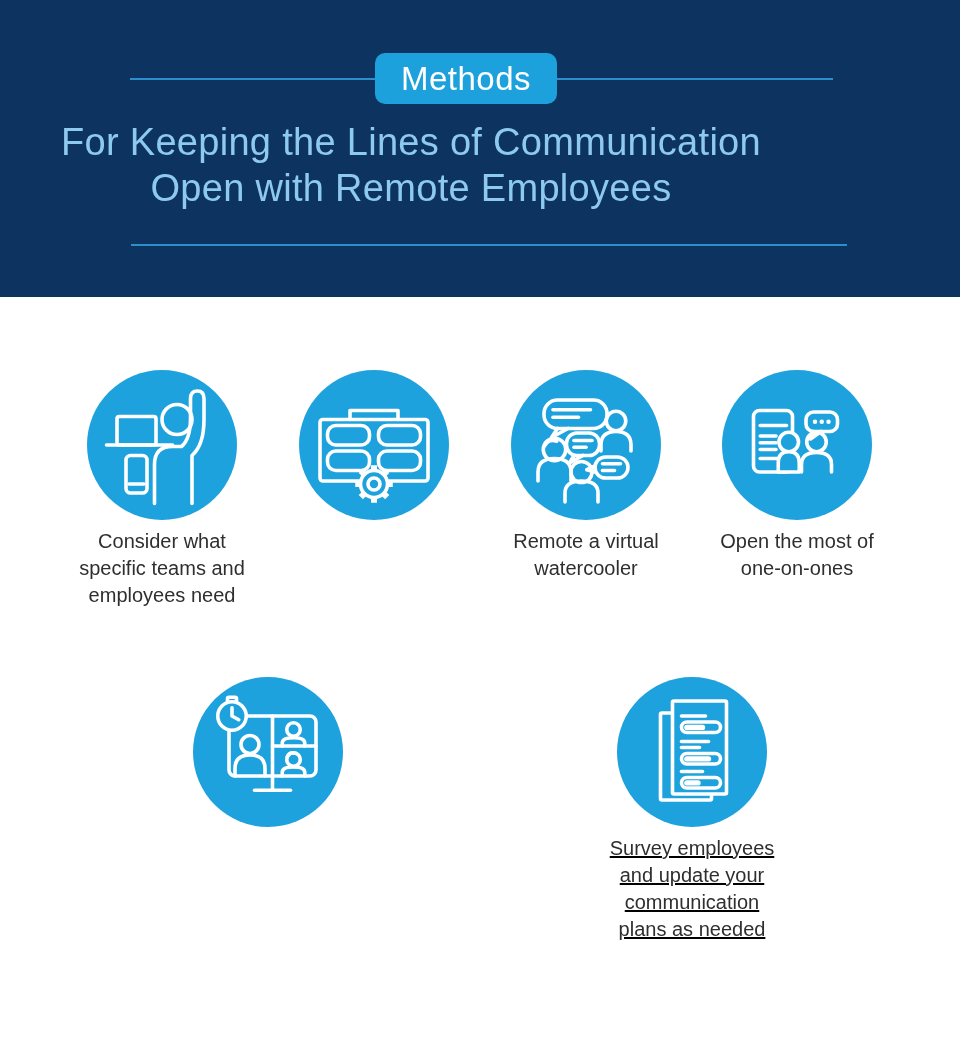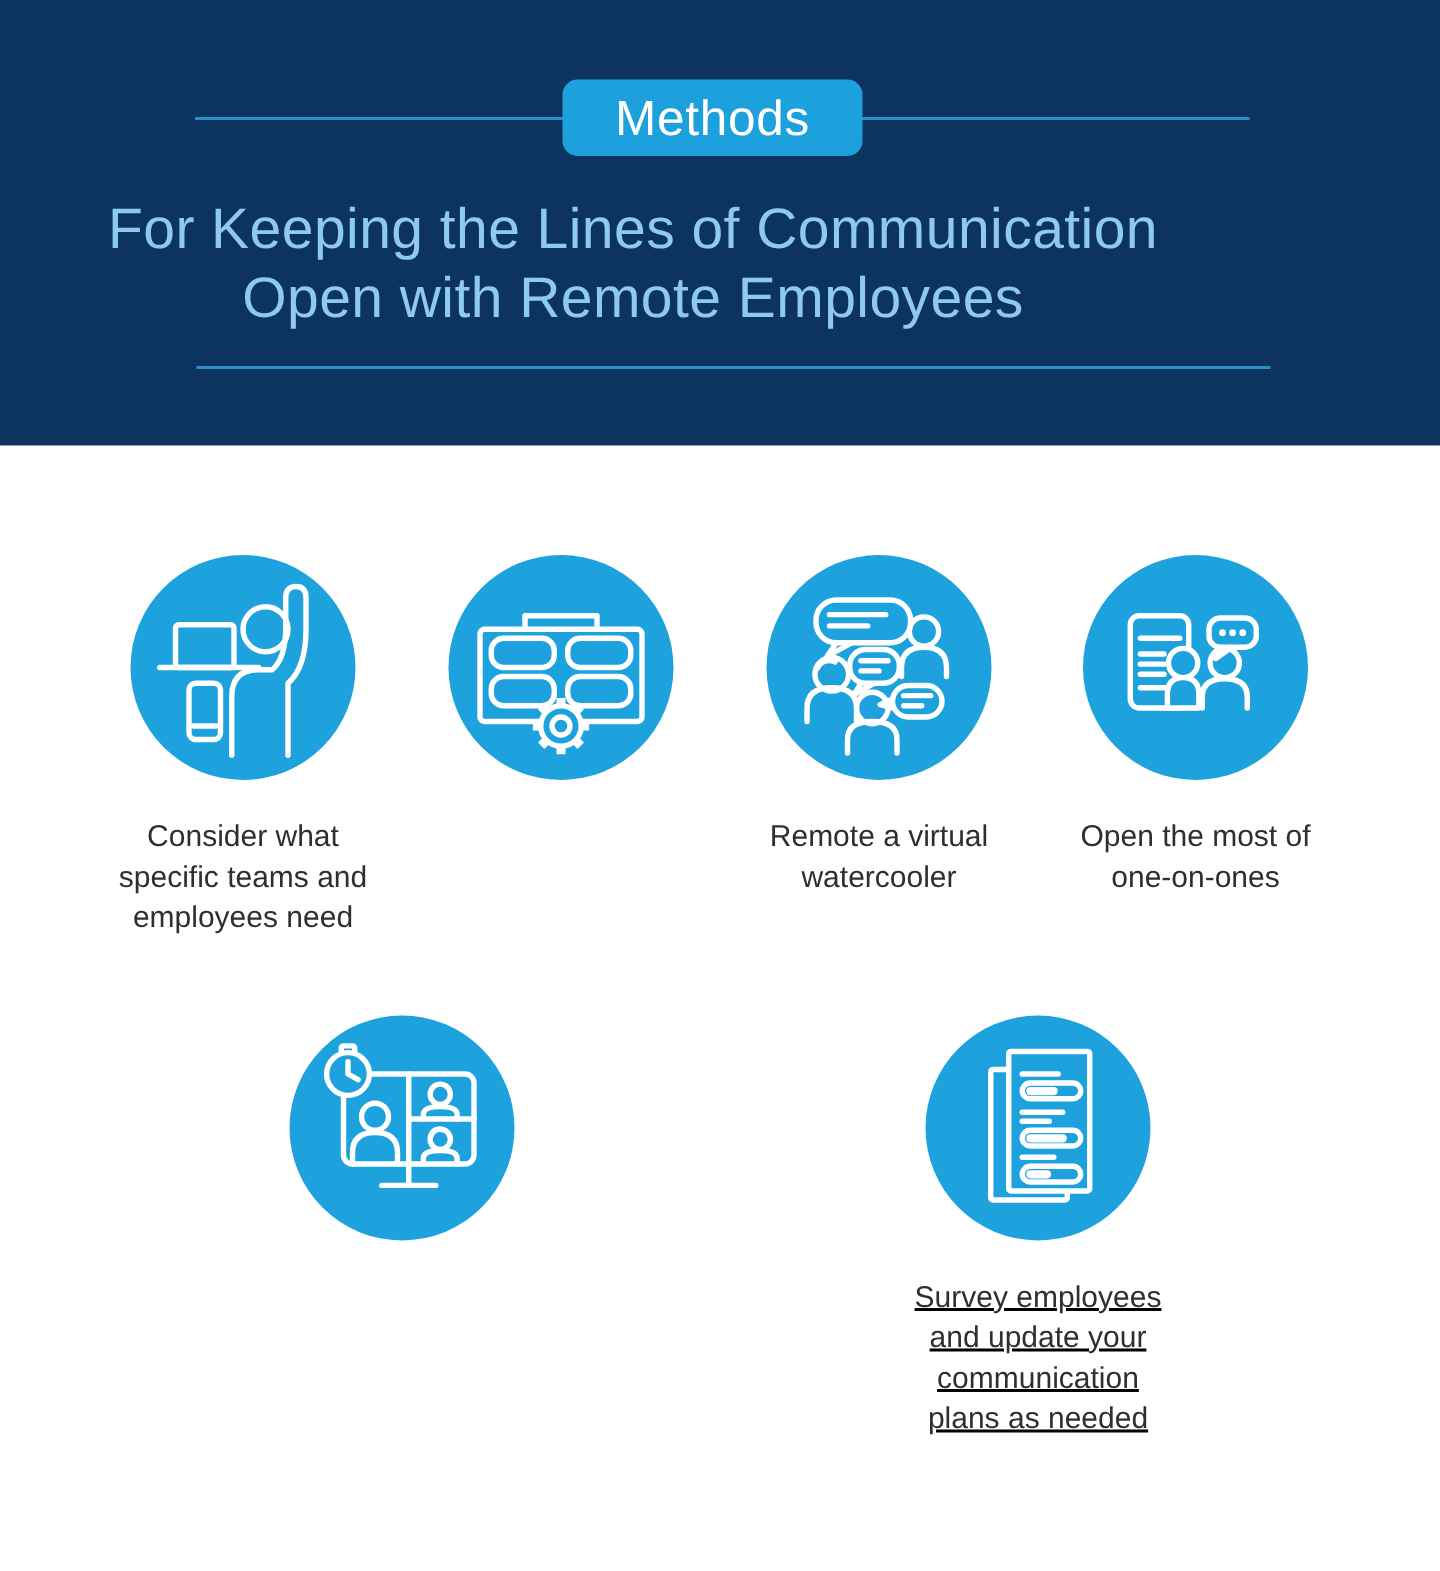--- a/index.html
+++ b/index.html
@@ -28,39 +28,39 @@
     position: absolute;
     height: 2px;
     background: #2b8fcb;
   }
   .rule-top    { left: 130px; width: 703px; top: 78px; }
   .rule-bottom { left: 131px; width: 716px; top: 244px; }
   .badge {
     position: absolute;
     left: 375px;
     top: 53px;
-    width: 200px;
+    width: 182px;
     height: 51px;
     background: #1da1dc;
     border-radius: 10px;
     display: flex;
     align-items: center;
     justify-content: center;
   }
   .badge span {
     color: #ffffff;
     font-size: 33px;
     letter-spacing: 0.5px;
   }
   .title {
     position: absolute;
     top: 118px;
     left: 0;
     width: 820px;
-    margin: 12px;
+    margin: 1px;
     text-align: center;
     font-size: 38px;
     font-weight: 300;
     line-height: 46px;
     letter-spacing: 0.3px;
     color: #8ecaef;
     white-space: pre-line;
   }
 
   
@@ -74,21 +74,21 @@
     height: 150px;
     margin: 0 auto;
     border-radius: 50%;
     background: #1ea2dd;
     display: flex;
     align-items: center;
     justify-content: center;
   }
   .circle svg { width: 150px; height: 150px; display: block; }
   .caption {
-    margin-top: 25px;
+    margin-top: 8px;
     font-size: 20px;
     line-height: 27px;
     color: #2f2f2f;
     white-space: pre-line;
   }
   
   .card-0 { left:  55px; top: 370px; }
   .card-1 { left: 267px; top: 370px; }
   .card-2 { left: 479px; top: 370px; }
   .card-3 { left: 690px; top: 370px; }

